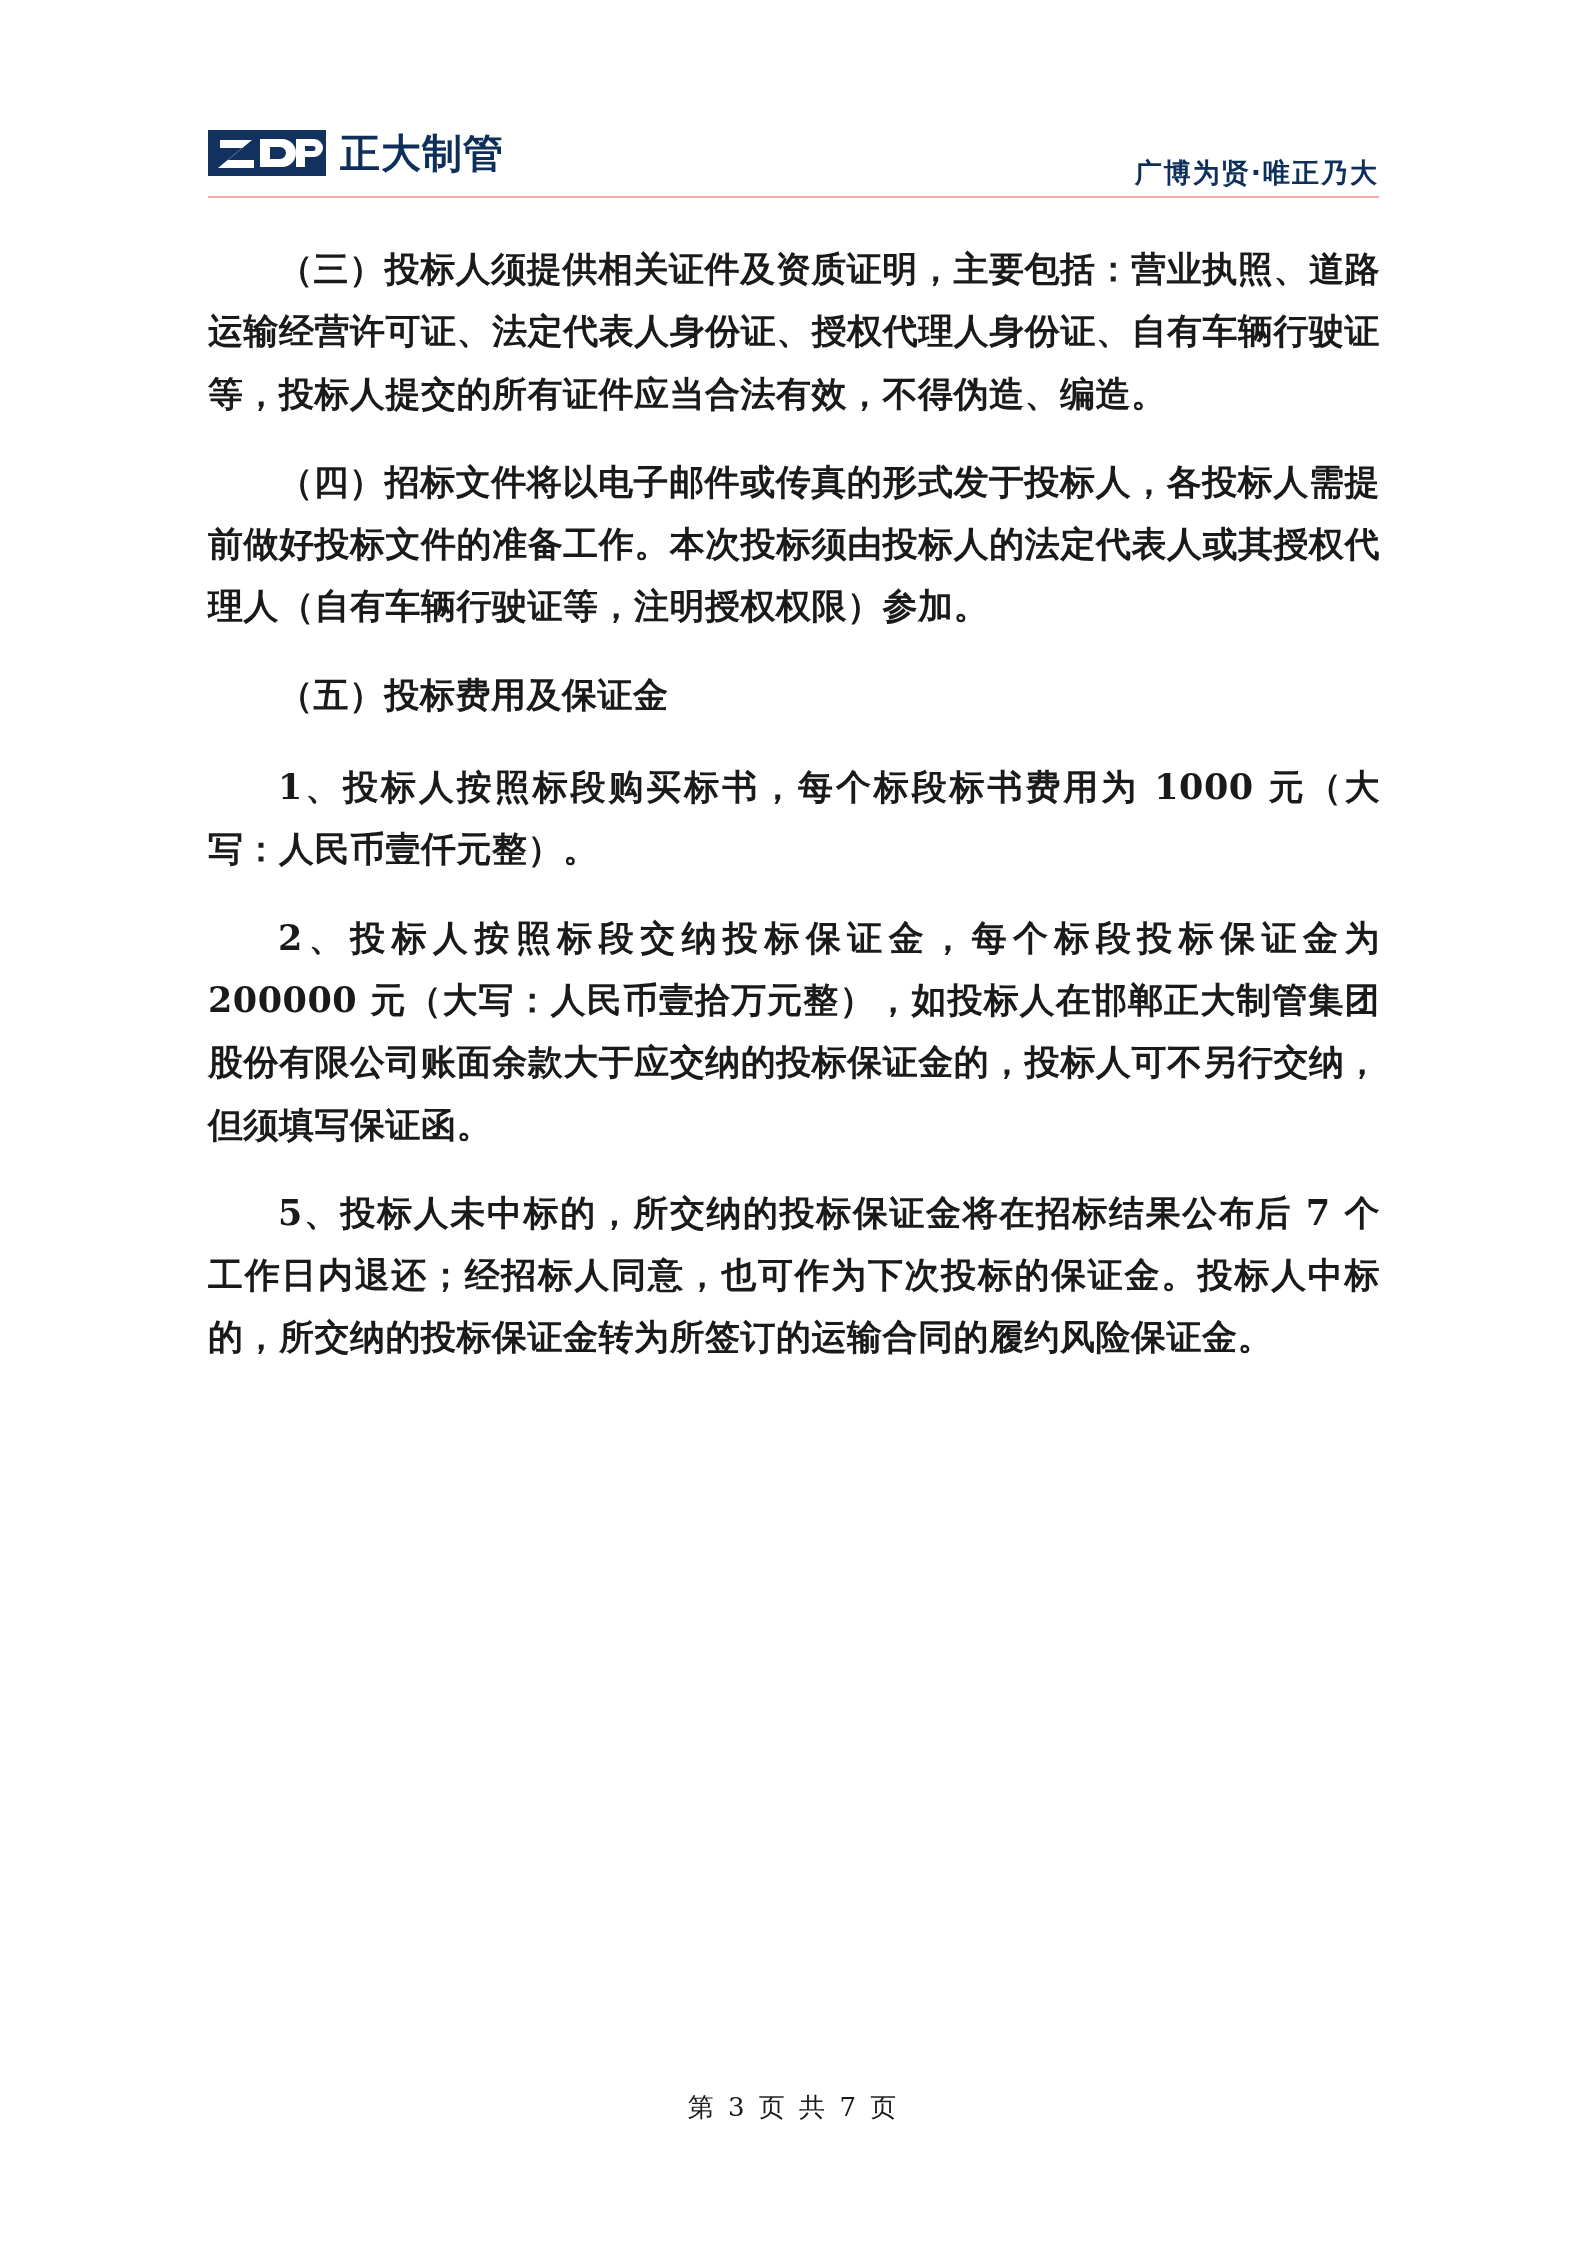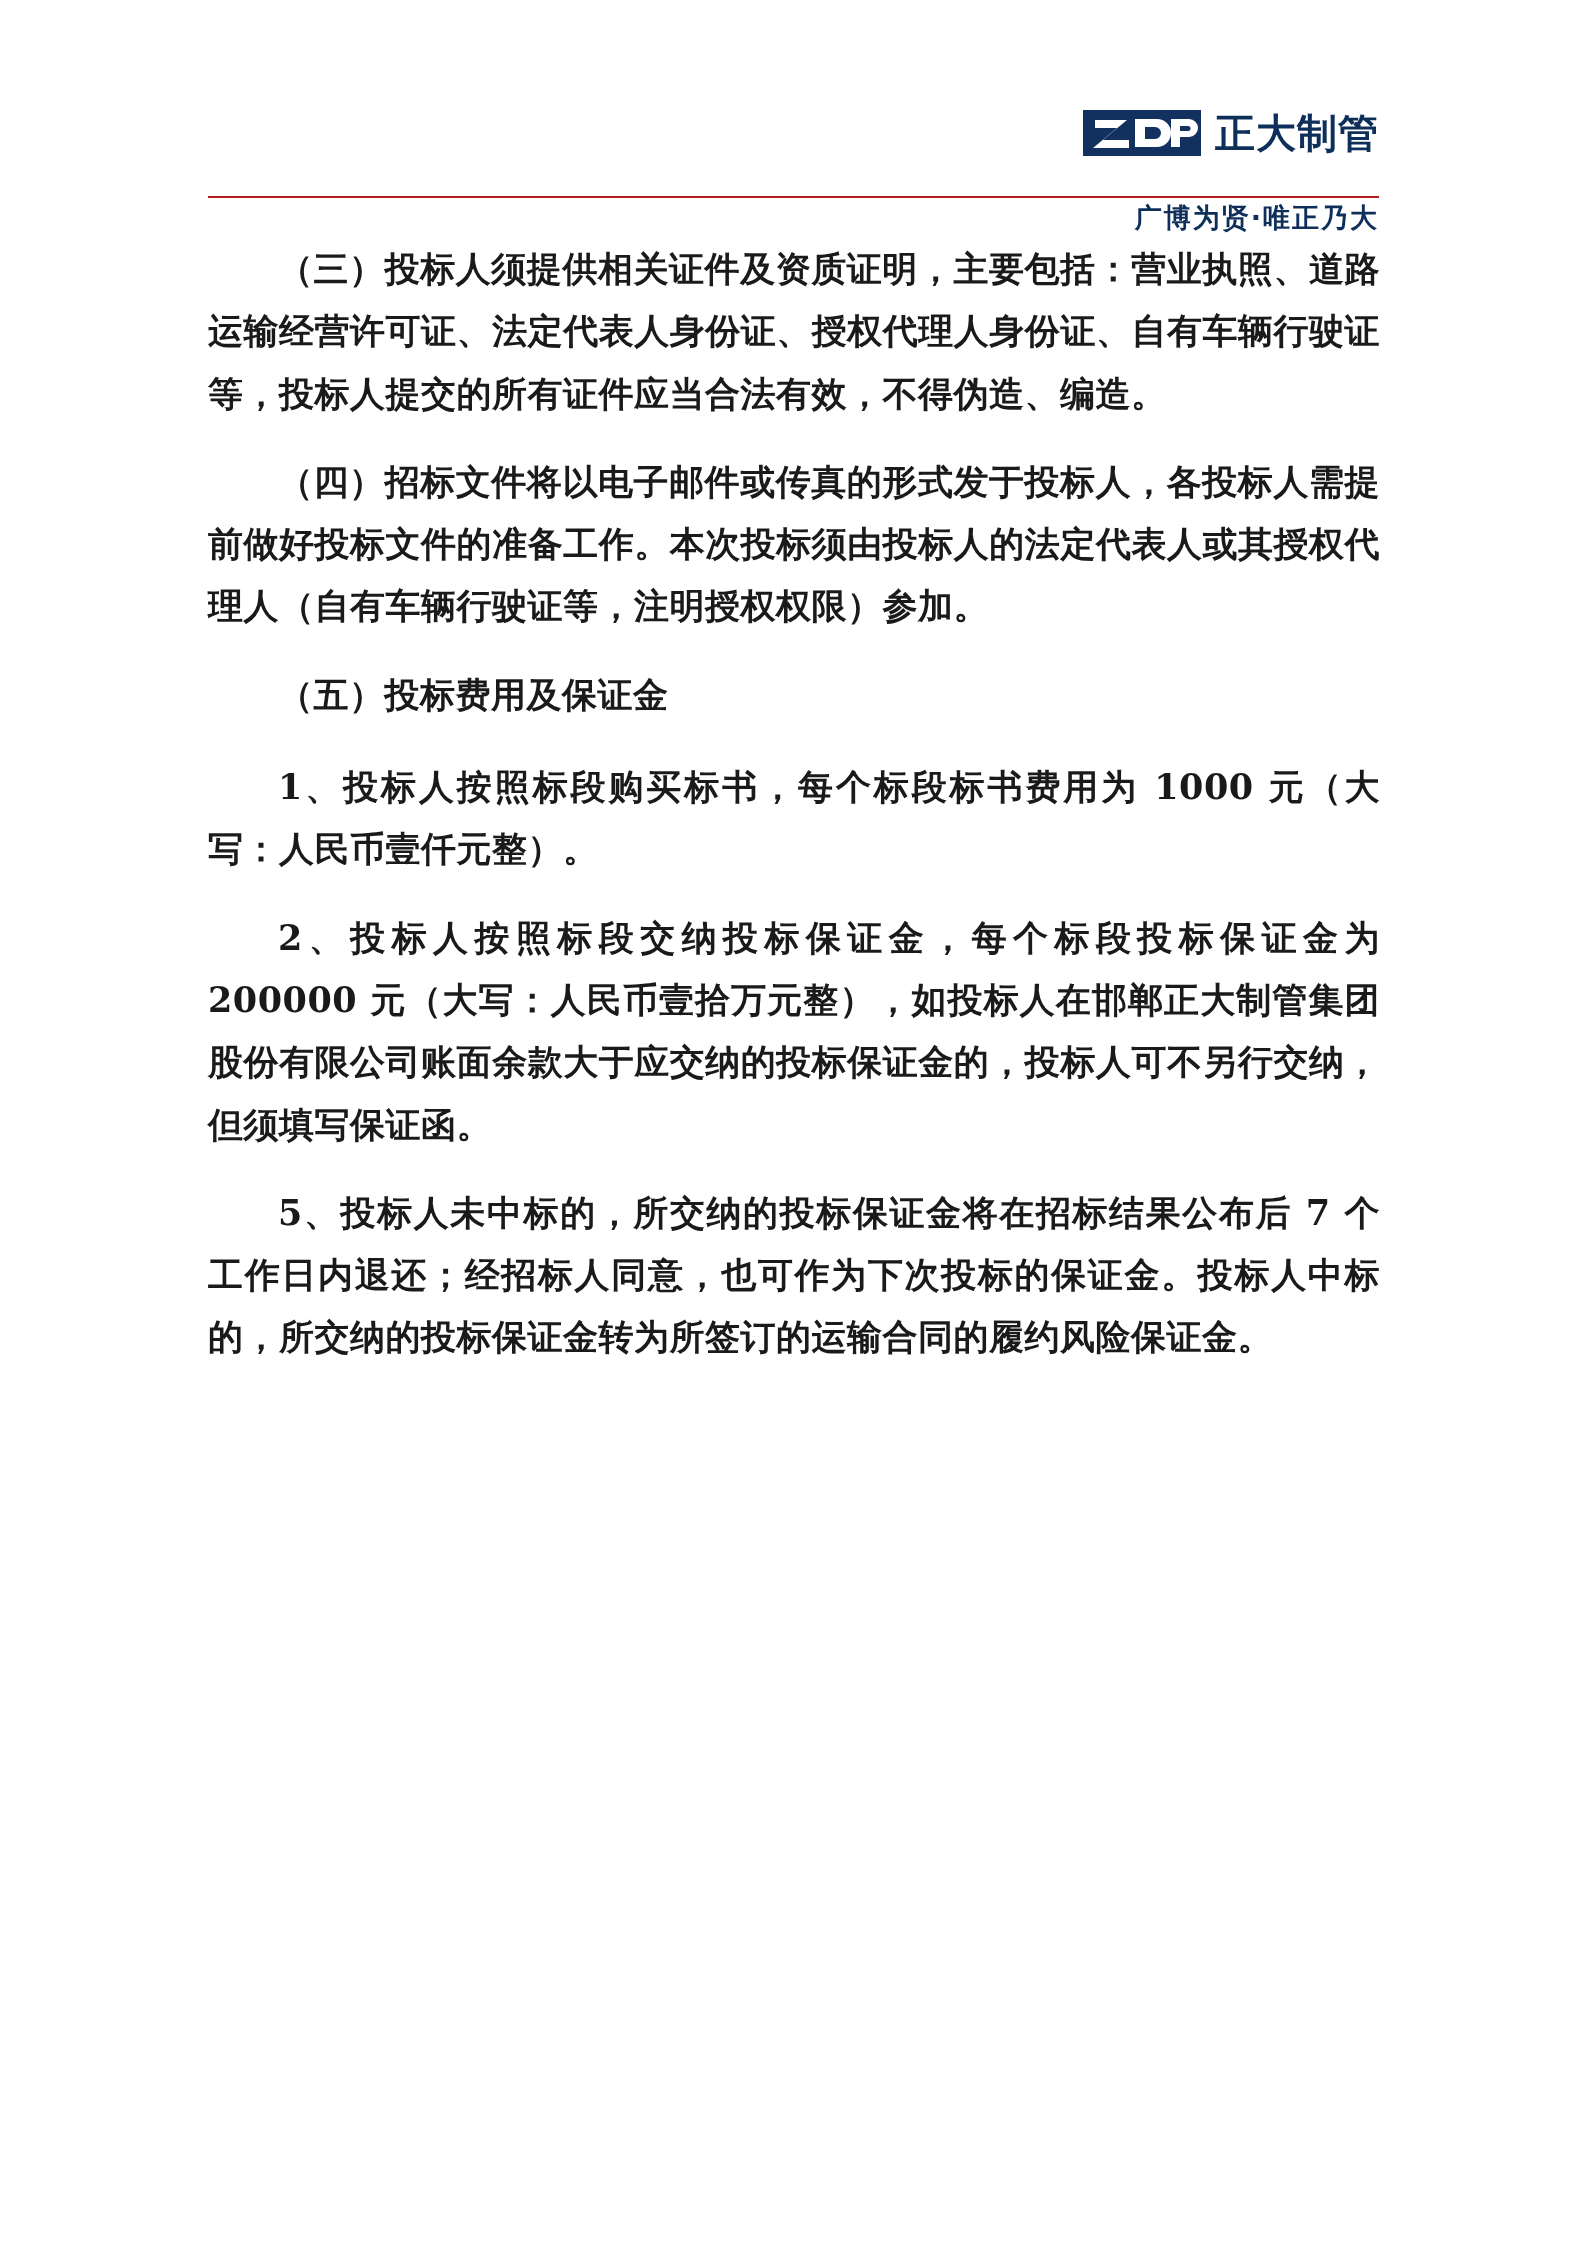--- a/index.html
+++ b/index.html
@@ -20,25 +20,24 @@
     inset: 0;
     padding: 0;
   }
   
   .header {
     position: absolute;
     top: 110px;
     left: 208px;
     right: 208px;
     height: 86px;
-    border-bottom: 2px solid #b91c1c;
+    border-bottom: 2px solid #fca5a5;
     display: flex;
-    align-items: flex-end;
+    align-items: center;
     justify-content: space-between;
-    flex-direction: column;
   }
   .brand {
     display: flex;
     align-items: center;
     gap: 14px;
   }
   .zdp-mark {
     display: inline-block;
     position: relative;
     width: 118px;
@@ -116,14 +115,15 @@
 
   <div class="content">
     <p class="para">（三）投标人须提供相关证件及资质证明，主要包括：营业执照、道路运输经营许可证、法定代表人身份证、授权代理人身份证、自有车辆行驶证等，投标人提交的所有证件应当合法有效，不得伪造、编造。</p>
     <p class="para">（四）招标文件将以电子邮件或传真的形式发于投标人，各投标人需提前做好投标文件的准备工作。本次投标须由投标人的法定代表人或其授权代理人（自有车辆行驶证等，注明授权权限）参加。</p>
     <p class="para tight">（五）投标费用及保证金</p>
     <p class="para">1、投标人按照标段购买标书，每个标段标书费用为 1000 元（大写：人民币壹仟元整）。</p>
     <p class="para">2、投标人按照标段交纳投标保证金，每个标段投标保证金为 200000 元（大写：人民币壹拾万元整），如投标人在邯郸正大制管集团股份有限公司账面余款大于应交纳的投标保证金的，投标人可不另行交纳，但须填写保证函。</p>
     <p class="para">5、投标人未中标的，所交纳的投标保证金将在招标结果公布后 7 个工作日内退还；经招标人同意，也可作为下次投标的保证金。投标人中标的，所交纳的投标保证金转为所签订的运输合同的履约风险保证金。</p>
   </div>
 
+  <div class="footer">第 3 页 共 7 页</div>
 
 </div>
 
 </body></html>

